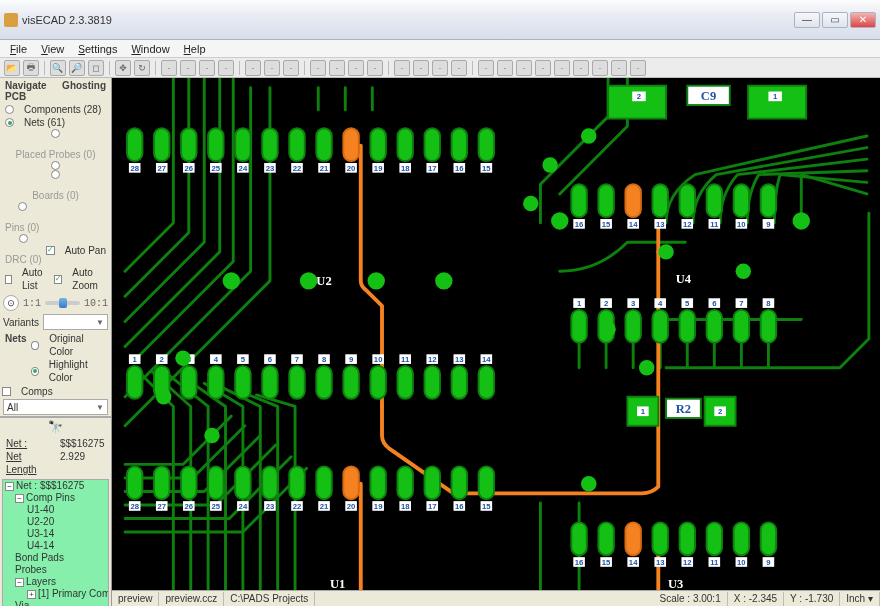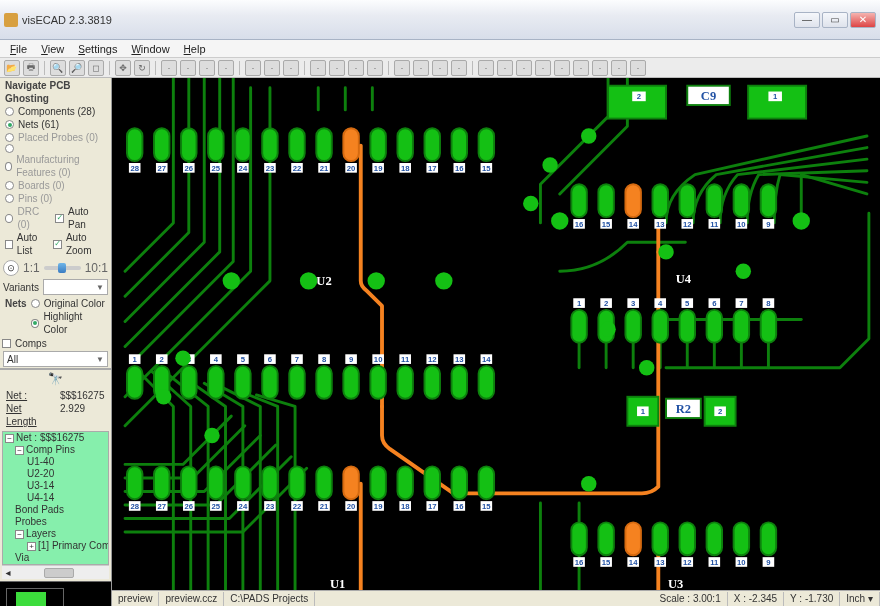--- a/index.html
+++ b/index.html
@@ -23,28 +23,28 @@
 .toolbar .tbtn { width:16px; height:16px; background:#ddd; border:1px solid #aaa; border-radius:2px; display:flex; align-items:center; justify-content:center; font-size:9px; color:#666; }
 .toolbar .sep { width:1px; height:14px; background:#bbb; margin:0 2px; }
 
 
 .main { flex:1; display:flex; overflow:hidden; }
 
 
 .leftpanel { width:112px; background:#ece9d8; border-right:1px solid #999; display:flex; flex-direction:column; font-size:10px; color:#333; overflow:hidden;}
 .section { padding:1px 3px; }
 .hdr { font-weight:bold; color:#444; padding:1px 2px; }
-.radio-row, .chk-row { display:flex; align-items:center; gap:4px; padding:0 2px; line-height:13px;}
+.radio-row, .chk-row { display:flex; align-items:center; gap:10px; padding:0 2px; line-height:13px;}
 .radio { width:9px; height:9px; border:1px solid #888; border-radius:50%; background:#fff; display:flex; align-items:center; justify-content:center;}
 .radio.sel::after{content:'';width:4px;height:4px;background:#3a6;border-radius:50%;}
 .chk { width:9px; height:9px; border:1px solid #888; background:#fff; display:flex;align-items:center;justify-content:center;font-size:8px;color:#3a6;}
 .chk.sel::after{content:'✓';font-size:8px;line-height:8px;}
-.dim{color:#999;}
+.dim{color:#999;flex-direction:column;}
 .zoomslider{display:flex;align-items:center;gap:4px;padding:2px 3px;}
-.zoomslider .lbl{font-size:12px;color:#666;}
+.zoomslider .lbl{font-size:10px;color:#666;font-family:Liberation Mono, monospace;}
 .sliderbar{flex:1;height:4px;background:#ccc;border-radius:2px;position:relative;}
 .sliderbar .thumb{position:absolute;left:40%;top:-3px;width:8px;height:10px;background:linear-gradient(#6fb5e8,#3a7cc2);border-radius:2px;}
 .dropdown{width:100%;height:16px;background:#fff;border:1px solid #aaa;display:flex;align-items:center;padding:0 3px;font-size:10px;justify-content:space-between;}
 .dropdown .arrow{font-size:8px;color:#666;}
 .listbox{background:#fff;border:1px solid #aaa;height:92px;overflow:hidden;position:relative;font-size:10px;}
 .listbox .li{padding:0 2px;line-height:11px;color:#333;}
 .listbox .scrollbar{position:absolute;right:0;top:0;bottom:0;width:12px;background:#eee;border-left:1px solid #ccc;}
 .binocular{display:flex;justify-content:center;padding:2px;font-size:12px;}
 .kv{display:flex;gap:6px;padding:0 3px;line-height:13px;}
 .kv .k{width:48px;text-decoration:underline;}
@@ -137,42 +137,38 @@
   <div class="tbtn">·</div>
   <div class="tbtn">·</div>
   <div class="tbtn">·</div>
   <div class="tbtn">·</div>
 </div>
 
 <div class="main">
 
   <div class="leftpanel">
     <div class="section">
-      <div style="display:flex;justify-content:flex-start;flex-direction:column;">
+      <div style="display:flex;justify-content:flex-start;">
         <span class="hdr">Navigate PCB</span>
         <span class="hdr">Ghosting</span>
       </div>
       <div class="radio-row">
           <span class="radio"></span>
           <span>Components (28)</span>
         </div>
       <div class="radio-row">
           <span class="radio sel"></span>
           <span>Nets (61)</span>
         </div>
       <div class="radio-row dim">
           <span class="radio"></span>
           <span>Placed Probes (0)</span>
         </div>
       <div class="radio-row dim">
           <span class="radio"></span>
-        </div>
-      <div class="radio-row dim">
-          <span class="radio"></span>
-          <span>Manufacturing  Features (0)</span>
         </div>
       <div class="radio-row dim">
           <span class="radio"></span>
           <span>Boards (0)</span>
         </div>
       <div style="display:flex;justify-content:space-between;">
         <div class="radio-row dim">
             <span class="radio"></span>
             <span>Pins (0)</span>
           </div>

